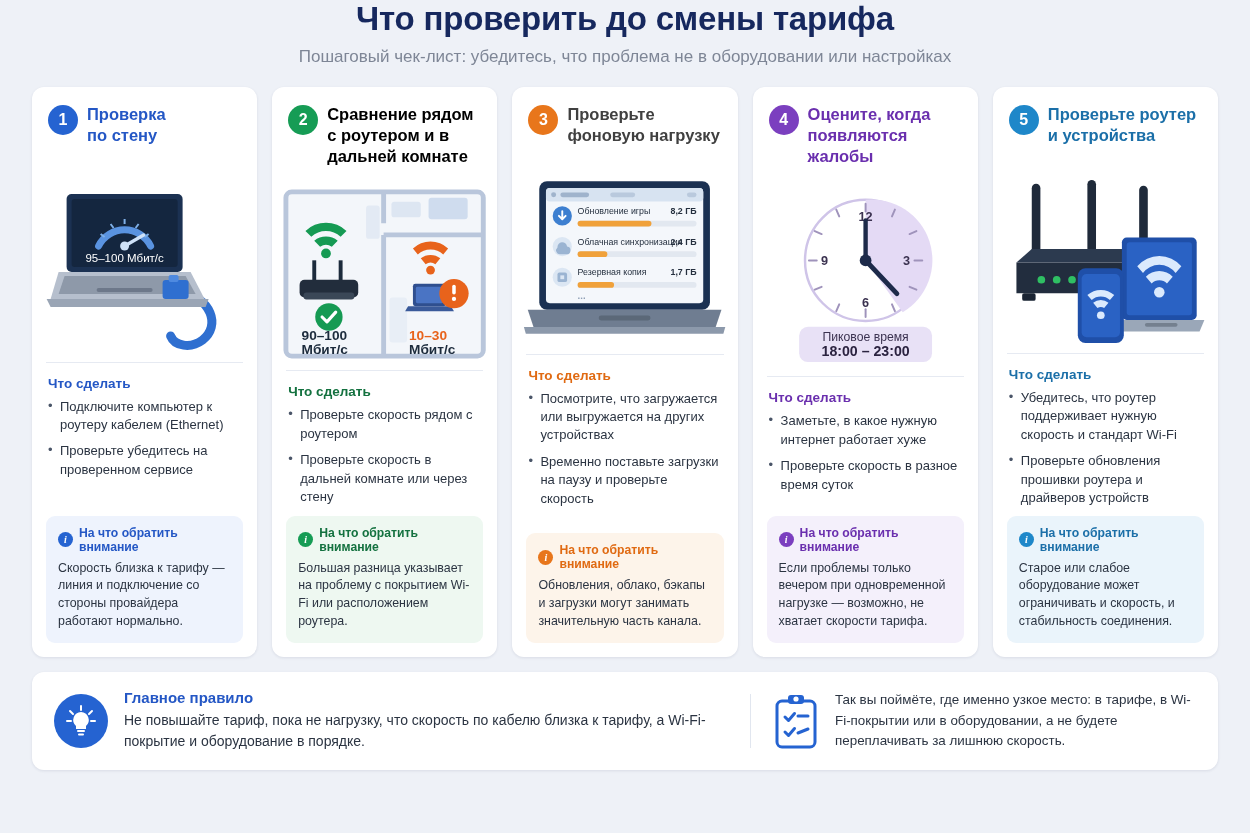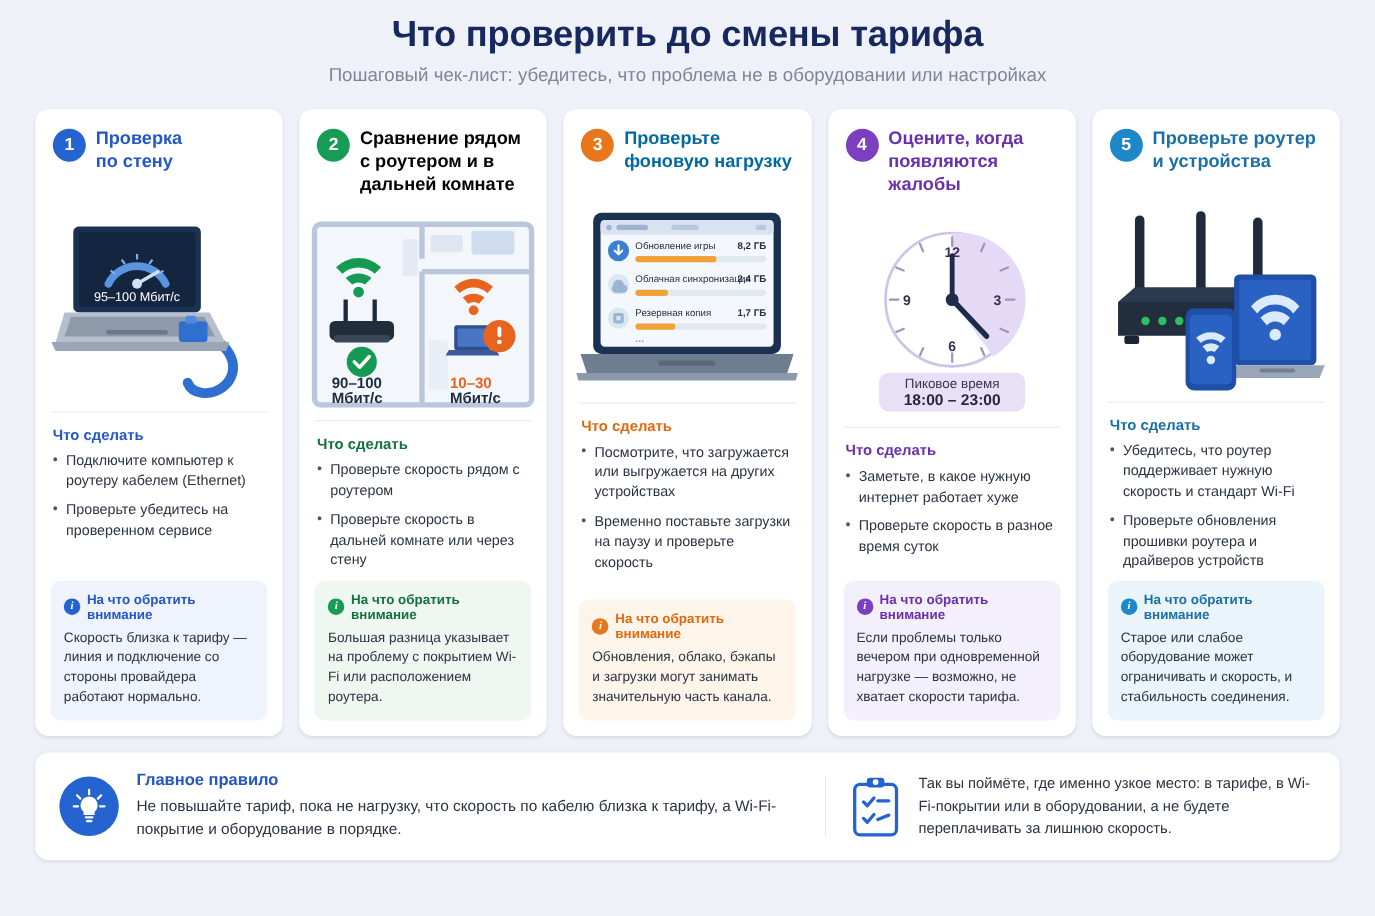--- a/index.html
+++ b/index.html
@@ -5,21 +5,21 @@
   * { box-sizing: border-box; margin: 0; padding: 0; }
   html, body {
     width: 1250px; height: 833px;
     background: #eef1f7;
     font-family: "Liberation Sans", "DejaVu Sans", sans-serif;
     overflow: hidden;
   }
   .page { position: relative; width: 1250px; height: 833px; padding: 0 32px; }
 
   
-  .header { text-align: center; padding-top: 12px; }
+  .header { text-align: center; padding-top: 0; }
   .title {
     font-size: 33px; font-weight: bold; color: #16285e;
     letter-spacing: -0.2px; line-height: 1.15;
   }
   .subtitle {
     font-size: 17px; color: #7e8696; margin-top: 9px; font-weight: normal;
   }
 
   
   .cards { display: flex; gap: 15px; margin-top: 20px; align-items: stretch; }
@@ -212,21 +212,21 @@
           <span class="note-icon" style="background:#169c55">i</span>
           <span class="note-title" style="color:#13713f">На что обратить внимание</span>
         </div>
         <div class="note-text">Большая разница указывает на проблему с покрытием Wi-Fi или расположением роутера.</div>
       </div>
     </div>
 
     <div class="card">
       <div class="card-head">
         <div class="num" style="background:#e8761b">3</div>
-        <div class="head-title" style="color:#0369a1;white-space:pre-line">Проверьте
+        <div class="head-title" style="color:#404040;white-space:pre-line">Проверьте
 фоновую нагрузку</div>
       </div>
       <div class="illus" style="margin-top:20px;height:172px">
         <svg viewBox="0 0 214 172">
           <rect x="18" y="4" width="178" height="134" rx="8" fill="#1b3152"></rect>
           <rect x="25" y="11" width="164" height="120" rx="4" fill="#f4f7fb"></rect>
           <rect x="25" y="11" width="164" height="14" rx="4" fill="#d7e3f1"></rect>
           <circle cx="33" cy="18" r="2.6" fill="#9fb3cc"></circle>
           <rect x="40" y="15.5" width="30" height="5" rx="2.5" fill="#9fb3cc"></rect>
           <rect x="92" y="15.5" width="26" height="5" rx="2.5" fill="#b9c9dd"></rect>

